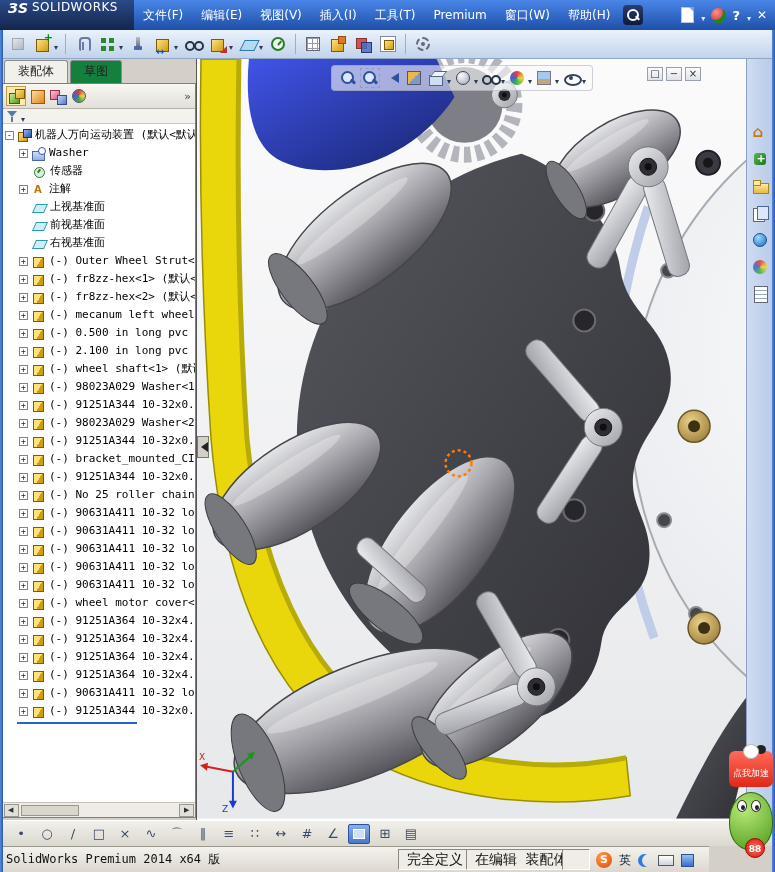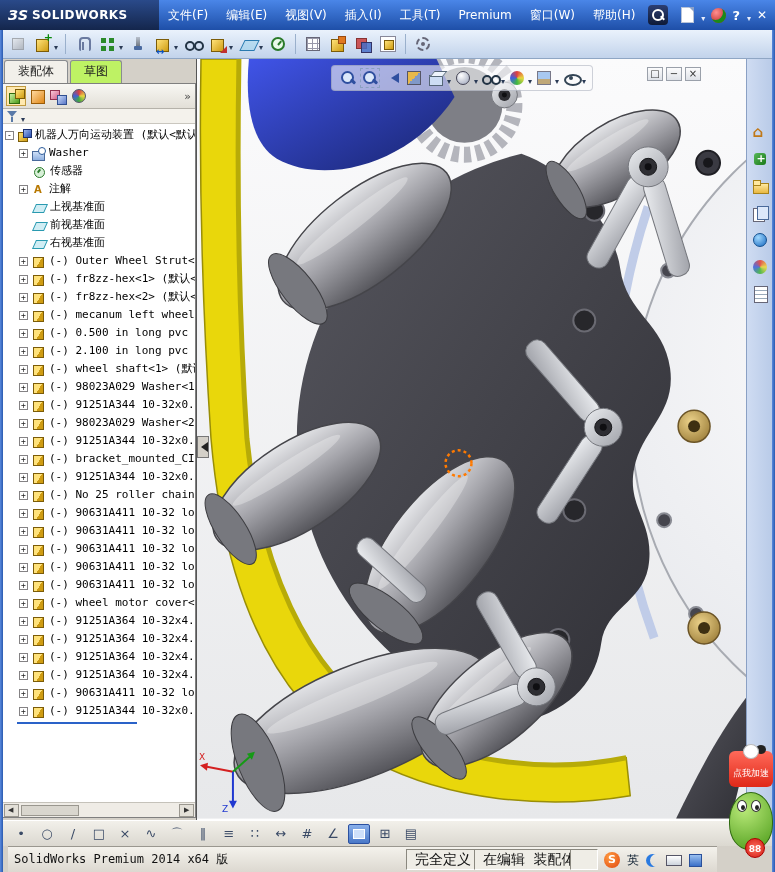--- a/index.html
+++ b/index.html
@@ -2,23 +2,23 @@
 <html style="--titlebar-top: #4a86e8; --titlebar-bottom: #1e4fa8; --rim-yellow: #e9d70b; --rim-shadow: #b7ab08; --roller-light: #e4e5e8; --roller-mid: #a6a6ac; --roller-dark: #55555b; --bracket-light: #eceef1; --bracket-dark: #9fa1a8; --plate-light: #56565e; --plate-dark: #303036; --motor-blue-light: #4054e8; --motor-blue-dark: #18246e; --hub-light: #fdfdfe; --hub-dark: #dfe1e6; --standoff-light: #ecd28a; --standoff-dark: #8a6b28; --selection-orange: #ff7a00; --accelerator-red: #e02818; --mascot-green: #4a9a18;"><head>
 <meta charset="utf-8">
 <style>
   html,body{margin:0;padding:0;width:775px;height:872px;overflow:hidden;
     font-family:"DejaVu Sans",sans-serif;background:#d4d0c8;position:relative}
   *{box-sizing:border-box}
 
   
   .titlebar{position:absolute;left:0;top:0;width:775px;height:30px;display:flex;align-items:center;
     background:linear-gradient(var(--titlebar-top,#4a86e8),var(--titlebar-bottom,#1e4fa8))}
-  .logo{width:159px;height:30px;background:linear-gradient(#2a4a8a,#14264c);display:flex;align-items:center;padding-left:8px;gap:4px;flex:none}
+  .logo{width:134px;height:30px;background:linear-gradient(#2a4a8a,#14264c);display:flex;align-items:flex-start;padding-left:8px;gap:4px;flex:none}
   .logo-mark{color:#fff;font-weight:bold;font-style:italic;font-size:14px}
-  .logo-name{color:#fff;font-weight:bold;font-size:12px;letter-spacing:.4px}
+  .logo-name{color:#fff;font-weight:normal;font-size:12px;letter-spacing:.4px}
   .menubar{display:flex;align-items:center;height:30px}
   .menu-item{color:#fff;font-size:12px;padding:0 9px;line-height:30px;white-space:nowrap;cursor:default}
   .t-search{width:20px;height:20px;border-radius:4px;background:linear-gradient(#2c3e72,#0e1a38);margin-left:4px;position:relative;flex:none}
   .t-search::before{content:"";position:absolute;left:4px;top:4px;width:8px;height:8px;border:2px solid #fff;border-radius:50%}
   .t-search::after{content:"";position:absolute;left:12px;top:12px;width:5px;height:2px;background:#fff;transform:rotate(45deg)}
   .title-right{margin-left:auto;display:flex;align-items:center;gap:6px;padding-right:8px}
   .t-doc{width:13px;height:16px;background:#fff;border:1px solid #b8c4d8;position:relative}
   .t-doc::after{content:"";position:absolute;right:-1px;top:-1px;border-left:5px solid transparent;border-top:5px solid #8aa0c8}
   .t-ball{width:15px;height:15px;border-radius:50%;background:radial-gradient(circle at 35% 30%,#ff9090,#b01010);box-shadow:inset -3px -3px 0 #1a8a1a}
   .t-help{color:#fff;font-weight:bold;font-size:13px}
@@ -68,21 +68,21 @@
   .ic-interference-detection::before{content:"";position:absolute;left:3px;top:4px;width:9px;height:9px;background:rgba(200,60,60,.85);border:1px solid #833}
   .ic-interference-detection::after{content:"";position:absolute;left:8px;top:8px;width:9px;height:9px;background:rgba(70,110,200,.85);border:1px solid #336}
   .ic-isolate::before{content:"";position:absolute;inset:2px;border:1px solid #889;background:#fff}
   .ic-isolate::after{content:"";position:absolute;left:6px;top:6px;width:8px;height:8px;background:linear-gradient(135deg,#ffe27a,#cf9c12);border:1px solid #7c5c08}
   .ic-options::before{content:"";position:absolute;inset:3px;border:2px dashed #667;border-radius:50%}
   .ic-options::after{content:"";position:absolute;left:8px;top:8px;width:4px;height:4px;background:#667;border-radius:50%}
 
   
   .panel{position:absolute;left:2px;top:60px;width:194px;height:758px;display:flex;flex-direction:column}
   .tabs{height:23px;display:flex;gap:2px;padding-left:2px;flex:none}
-  .tab{padding:0 13px;font:12px/21px "DejaVu Sans",sans-serif;border:1px solid #898c90;border-bottom:none;border-radius:3px 3px 0 0;background:#bef264;color:#222}
+  .tab{padding:0 13px;font:12px/21px "DejaVu Sans",sans-serif;border:1px solid #898c90;border-bottom:none;border-radius:3px 3px 0 0;background:#15803d;color:#222}
   .tab.active{background:#f2f0ea}
   .pbody{flex:1;border:1px solid #7f7f7f;background:#fff;display:flex;flex-direction:column;min-height:0}
   .phead{height:25px;background:linear-gradient(#f8f7f3,#e2dfd7);border-bottom:1px solid #b5b2aa;display:flex;align-items:center;gap:4px;padding:0 4px;flex:none}
   .chev{margin-left:auto;color:#444;font-size:11px}
   .ph{width:18px;height:18px;position:relative;display:inline-block;flex:none}
   .ph.sel{background:#ffe9b0;outline:1px solid #c09a40}
   .ph-featuremanager::before{content:"";position:absolute;left:2px;top:6px;width:9px;height:9px;background:linear-gradient(135deg,#c8f0a0,#4a9a18);border:1px solid #2f6a10}
   .ph-featuremanager::after{content:"";position:absolute;left:8px;top:2px;width:8px;height:8px;background:linear-gradient(135deg,#ffe27a,#cf9c12);border:1px solid #7c5c08}
   .ph-propertymanager::before{content:"";position:absolute;left:3px;top:3px;width:12px;height:12px;background:linear-gradient(135deg,#ffd9a0,#e08818);border:1px solid #9a5c08}
   .ph-configurations::before{content:"";position:absolute;left:1px;top:3px;width:8px;height:8px;background:linear-gradient(135deg,#f8c8d8,#d05a88);border:1px solid #903050}
@@ -147,21 +147,21 @@
   .tp-custom-properties::before{content:"";position:absolute;left:3px;top:1px;width:12px;height:15px;background:#fff;border:1px solid #667;background-image:linear-gradient(#9ab 1px,transparent 1px);background-size:100% 4px;background-position:0 3px}
 
   
   .sketchbar{position:absolute;left:0;top:820px;width:775px;height:26px;background:linear-gradient(#f2f0ea,#dbd8d0);
     border-top:1px solid #fff;display:flex;align-items:center;gap:4px;padding-left:10px}
   .sk{width:22px;height:20px;font:13px/20px "DejaVu Sans",sans-serif;color:#3a4a66;text-align:center;flex:none}
   .sk.active{background:linear-gradient(#8ab0ea,#4a78c8);border:1px solid #2a50a0;border-radius:2px;position:relative}
   .sk.active::after{content:"";position:absolute;left:4px;top:4px;right:4px;bottom:4px;border:1px solid #fff;background:#cfe0fa}
 
   
-  .statusbar{position:absolute;left:8px;top:846px;width:709px;height:26px;background:linear-gradient(#f4f2ec,#dcd8d0);
+  .statusbar{position:absolute;left:0;top:846px;width:709px;height:26px;background:linear-gradient(#f4f2ec,#dcd8d0);
     border-top:1px solid #9a978f;font:12px/24px "DejaVu Sans Mono",monospace;color:#111}
   .sb-app{position:absolute;left:6px;top:0}
   .sb-cell{position:absolute;top:2px;height:21px;border:1px solid;border-color:#8a887f #fff #fff #8a887f;padding:0 8px;font-size:14px;line-height:19px;background:#efede6}
   .c1{left:398px}.c2{left:466px}.c3{left:562px;width:28px}
   .ime{position:absolute;left:596px;top:2px;height:22px;display:flex;align-items:center;gap:7px}
   .ime-sogou{width:16px;height:16px;border-radius:50%;background:radial-gradient(circle at 35% 30%,#ff9a40,#e04810);color:#fff;font:bold 11px/16px "DejaVu Sans",sans-serif;text-align:center}
   .ime-lang{font:12px/16px "DejaVu Sans",sans-serif;color:#123}
   .ime-moon{width:13px;height:13px;border-radius:50%;box-shadow:inset 4px 0 0 #2a7ae0}
   .ime-kb{width:16px;height:11px;border:1px solid #556;background:linear-gradient(#fff,#cdd4dd)}
   .ime-box{width:13px;height:13px;background:linear-gradient(#9ac0f0,#3a70c8);border:1px solid #2a509a}

